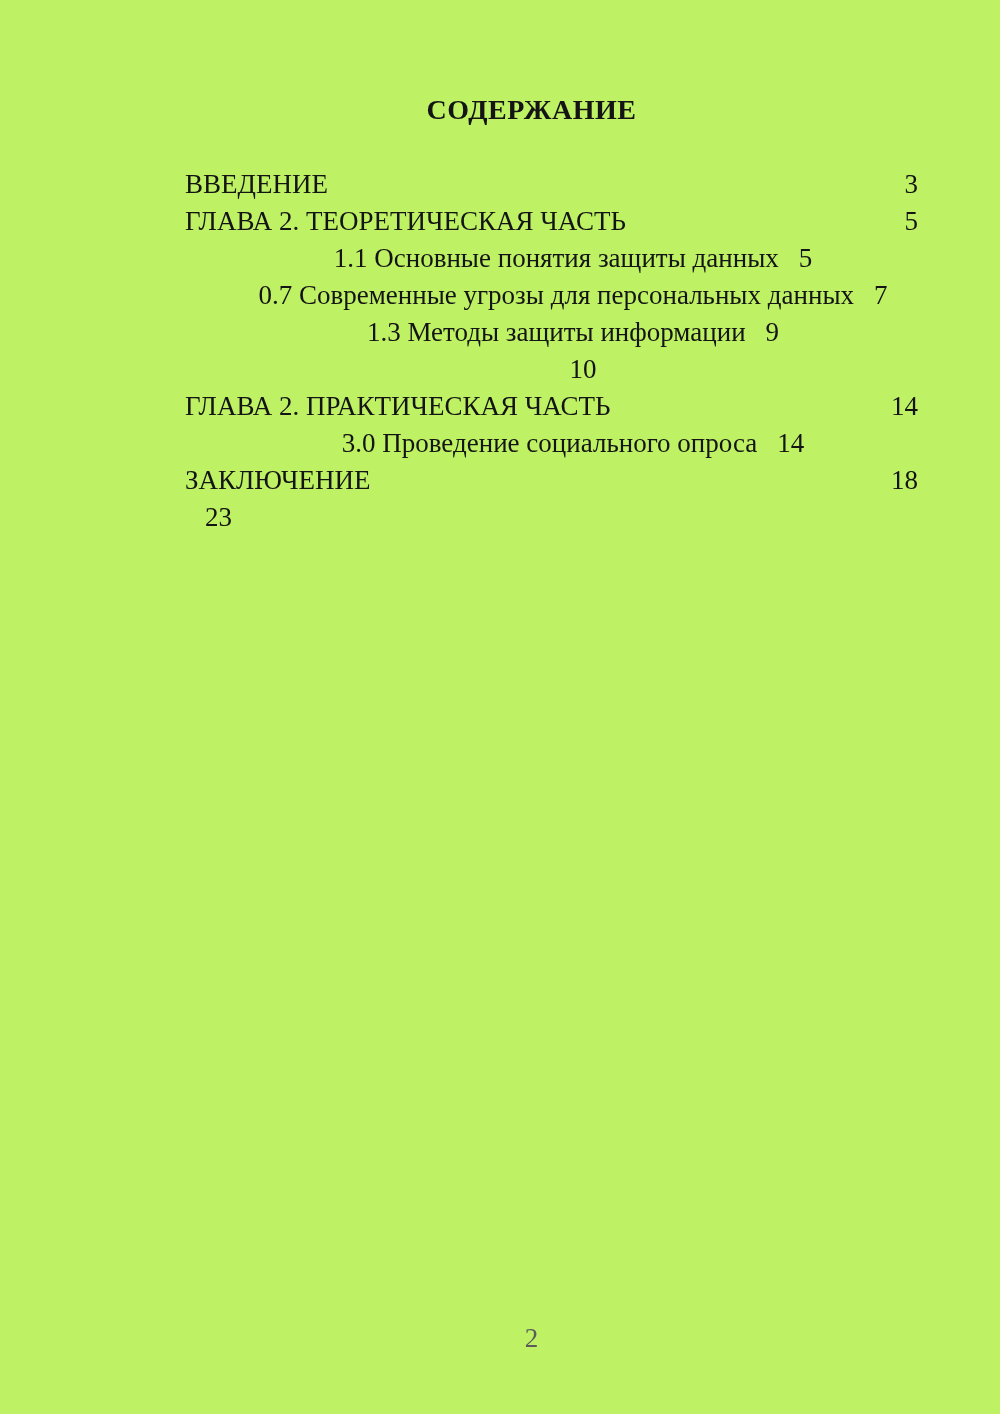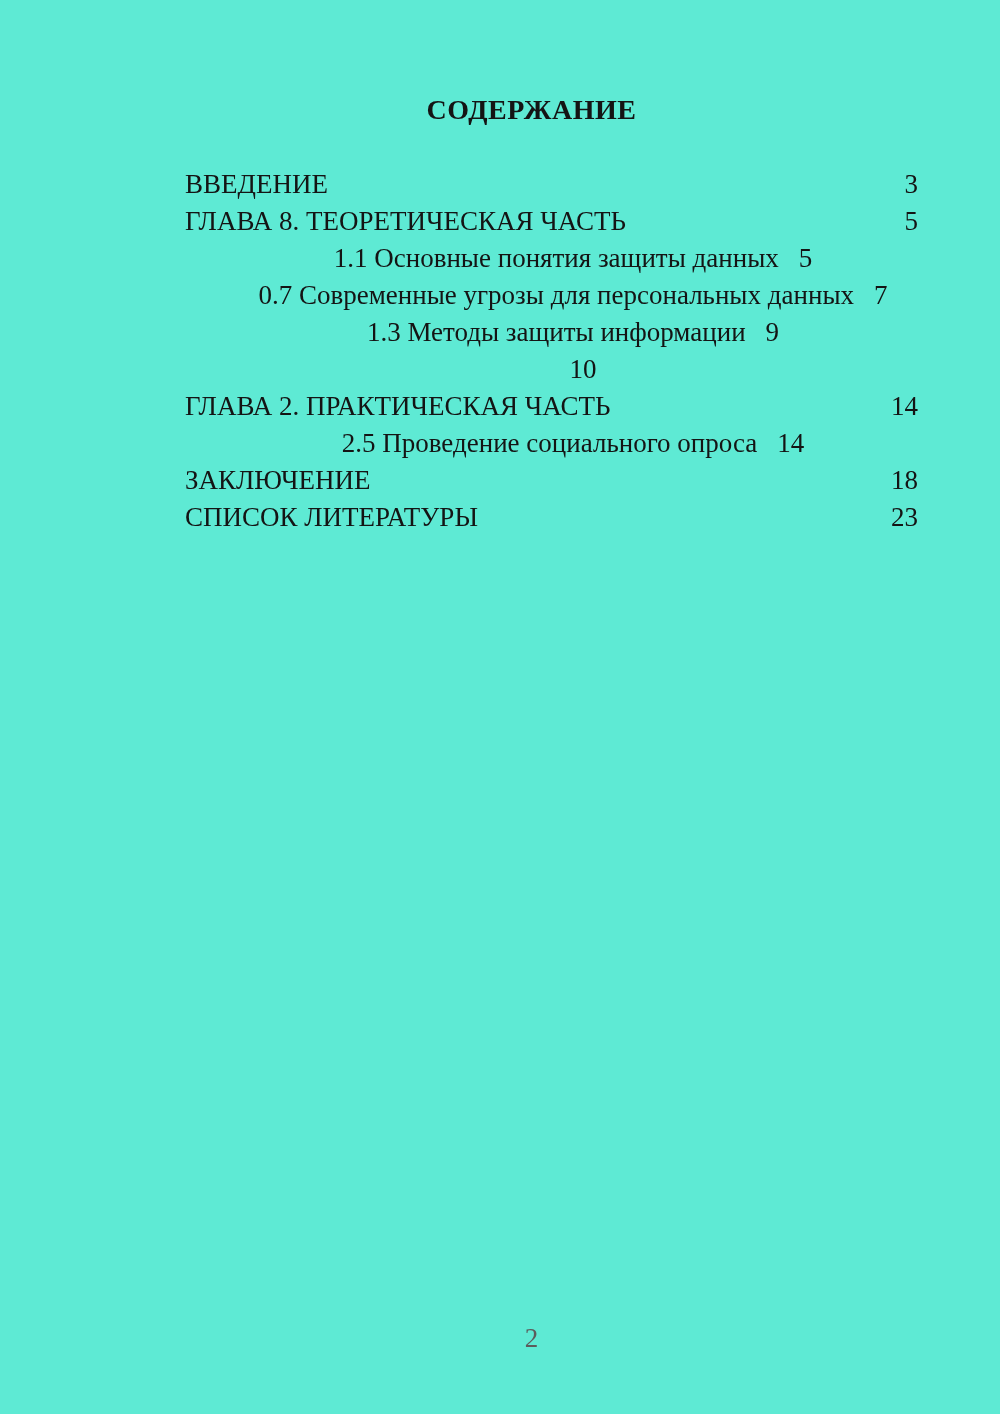--- a/index.html
+++ b/index.html
@@ -4,21 +4,21 @@
 <style>
   html, body {
     margin: 0;
     padding: 0;
     background: #ffffff;
   }
   .page {
     position: relative;
     width: 1000px;
     height: 1414px;
-    background: #5eead4;
+    background: #bef264;
     font-family: "Liberation Serif", "DejaVu Serif", serif;
     color: #141414;
     overflow: hidden;
     margin: 0 auto;
   }
   .toc-title {
     margin: 92px 82px 0 145px;
     font-size: 28px;
     font-weight: bold;
     line-height: 36px;
@@ -70,21 +70,21 @@
   <h1 class="toc-title">СОДЕРЖАНИЕ</h1>
 
   <div class="toc">
 
       <div class="toc-row">
         <span class="toc-label">ВВЕДЕНИЕ</span>
         <span class="toc-page">3</span>
       </div>
 
       <div class="toc-row">
-        <span class="toc-label">ГЛАВА 8. ТЕОРЕТИЧЕСКАЯ ЧАСТЬ</span>
+        <span class="toc-label">ГЛАВА 2. ТЕОРЕТИЧЕСКАЯ ЧАСТЬ</span>
         <span class="toc-page">5</span>
       </div>
 
       <div class="toc-row level-1">
         <span class="toc-label">1.1 Основные понятия защиты данных</span>
         <span class="toc-page">5</span>
       </div>
 
       <div class="toc-row level-1">
         <span class="toc-label">0.7 Современные угрозы для персональных данных</span>
@@ -99,32 +99,31 @@
       <div class="toc-row level-1">
         <span class="toc-page">10</span>
       </div>
 
       <div class="toc-row">
         <span class="toc-label">ГЛАВА 2. ПРАКТИЧЕСКАЯ ЧАСТЬ</span>
         <span class="toc-page">14</span>
       </div>
 
       <div class="toc-row level-1">
-        <span class="toc-label">2.5 Проведение социального опроса</span>
+        <span class="toc-label">3.0 Проведение социального опроса</span>
         <span class="toc-page">14</span>
       </div>
 
 
       <div class="toc-row">
         <span class="toc-label">ЗАКЛЮЧЕНИЕ</span>
         <span class="toc-page">18</span>
       </div>
 
       <div class="toc-row">
-        <span class="toc-label">СПИСОК ЛИТЕРАТУРЫ</span>
         <span class="toc-page">23</span>
       </div>
     </div>
 
   <div class="page-footer">
     <span>2</span>
   </div>
 
 </div>
 

